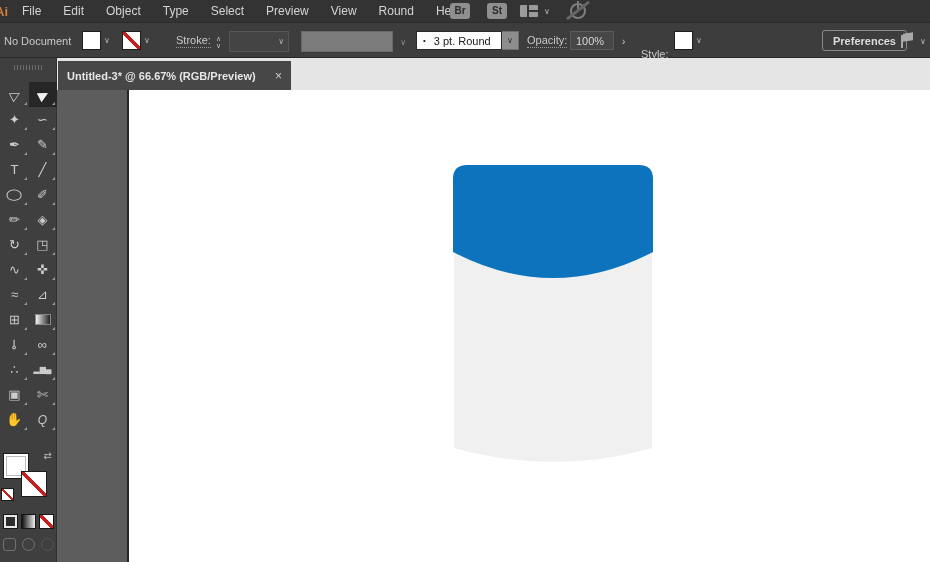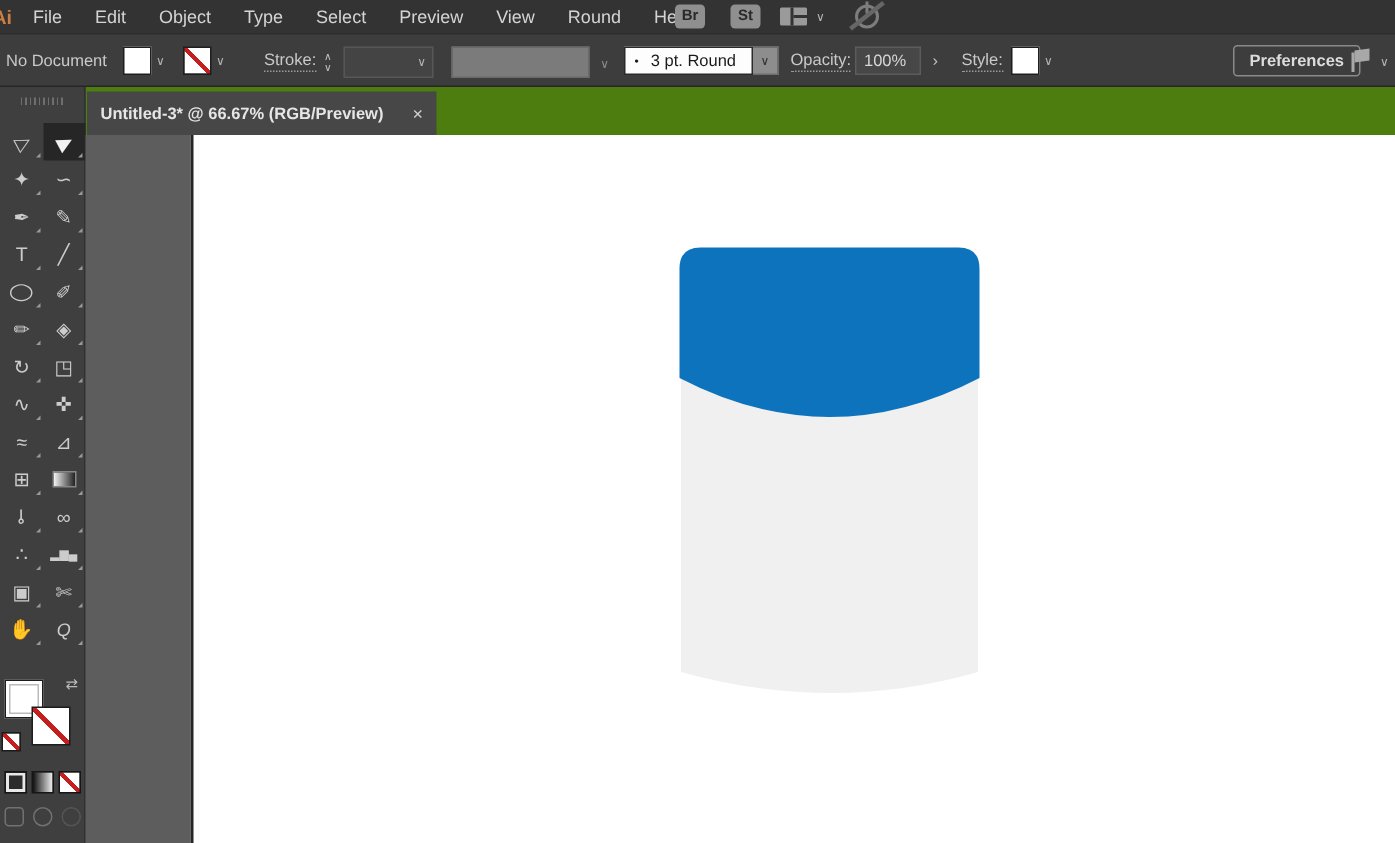--- a/index.html
+++ b/index.html
@@ -52,21 +52,21 @@
                    display:flex; align-items:center; padding:0 5px; color:#d6d6d6; }
   .expand-btn { width:13px; height:19px; color:#c2c2c2; font-size:11px; display:flex; align-items:center; justify-content:center; }
   .push-btn { height:21px; border:1px solid #8a8a8a; border-radius:3px; background:transparent;
               color:#dcdcdc; font-size:11px; font-weight:bold; padding:0 10px; font-family:"Liberation Sans",sans-serif; }
   .flag-icon { width:15px; height:13px; position:relative; }
   .flag-icon::before { content:""; position:absolute; left:2px; top:0; width:10px; height:8px;
                        background:#a8a8a8; transform:skewY(-8deg); }
   .flag-icon::after { content:""; position:absolute; left:0; top:2px; width:2px; height:13px; background:#a8a8a8; }
 
   
-  .tabbar { position:absolute; top:58px; left:57px; right:0; height:32px; background:#4d7c0f; }
+  .tabbar { position:absolute; top:58px; left:57px; right:0; height:32px; background:#e5e5e5; }
   .tab { position:absolute; left:1px; top:3px; bottom:0; width:233px; background:#474747;
          display:flex; align-items:center; padding:0 9px; color:#e6e6e6; font-size:11px; font-weight:bold; }
   .tab-close { margin-left:auto; color:#cfcfcf; font-size:12px; font-weight:normal; }
 
   
   .toolbar { position:absolute; top:58px; left:0; bottom:0; width:57px; background:#3f3f3f;
              border-right:1px solid #313131; }
   .grip { position:absolute; top:7px; left:14px; width:28px; height:5px;
           background:repeating-linear-gradient(90deg,#6e6e6e 0 1px,transparent 1px 3px); }
   .tool-grid { position:absolute; top:24px; left:0; width:57px; display:grid;
@@ -161,21 +161,21 @@
       <span class="brush-dot">•</span>
       <span>3 pt. Round</span>
     </span>
     <span class="brush-chev">∨</span>
   </span>
 
   <span class="cb dotted" style="left:527px; top:11px">Opacity:</span>
   <span class="cb opacity-field" style="left:570px; top:8px">100%</span>
   <span class="cb expand-btn" style="left:617px; top:8px">›</span>
 
-  <span class="cb dotted" style="left:641px; top:11px">Style:</span>
+  <span class="cb dotted" style="left:641px; top:25px">Style:</span>
   <span class="cb" style="left:674px; top:8px">
     <span class="swatch"></span><span class="sw-chev">∨</span>
   </span>
 
   <button class="cb push-btn" style="left:822px; top:7px">Preferences</button>
 
   <span class="cb flag-icon" style="left:901px; top:10px"></span>
   <span class="cb chev" style="left:920px; top:14px">∨</span>
 </div>
 

